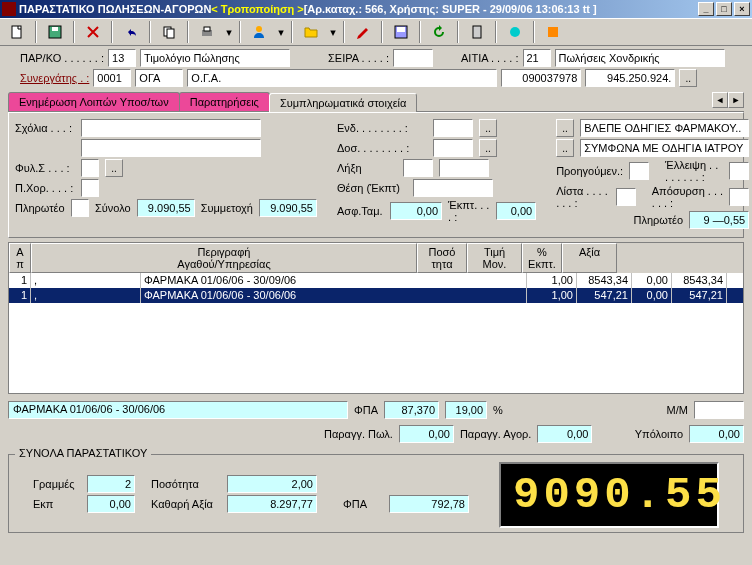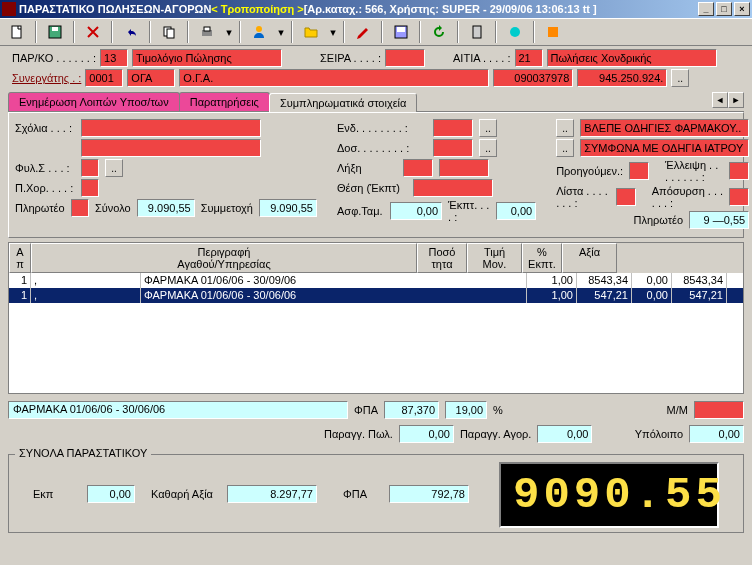--- a/index.html
+++ b/index.html
@@ -5,23 +5,23 @@
 * { box-sizing: border-box; margin: 0; padding: 0; font-family: Tahoma, Arial, sans-serif; font-size: 11px; }
 body { background: #d4d0c8; width: 752px; height: 565px; overflow: hidden; }
 .titlebar { background: linear-gradient(to right, #0a246a, #a6caf0); color: #fff; height: 18px; display: flex; align-items: center; padding: 0 2px; font-weight: bold; }
 .titlebar .icon { width: 14px; height: 14px; background: #800000; margin-right: 3px; }
 .titlebar .t-highlight { color: #ffff00; }
 .titlebar .spacer { flex: 1; }
 .win-btn { width: 16px; height: 14px; background: #d4d0c8; border: 1px solid; border-color: #fff #404040 #404040 #fff; margin-left: 2px; font-family: Marlett, Arial; font-size: 9px; text-align: center; line-height: 12px; cursor: pointer; color: #000; }
 .toolbar { height: 28px; border-top: 1px solid #fff; border-bottom: 1px solid #808080; display: flex; align-items: center; padding: 2px; background: #d4d0c8; }
 .tool-btn { width: 28px; height: 24px; border: 1px solid #d4d0c8; display: flex; align-items: center; justify-content: center; margin: 0 1px; cursor: pointer; }
 .tool-sep { width: 2px; height: 22px; border-left: 1px solid #808080; border-right: 1px solid #fff; margin: 0 3px; }
-.row { display: flex; align-items: center; padding: 1px 12px; gap: 4px; }
+.row { display: flex; align-items: center; padding: 1px 20px; gap: 4px; }
 .label { color: #000; font-size: 11px; white-space: nowrap; }
-.input { background: #ef4444; border: 1px solid; border-color: #808080 #fff #fff #808080; height: 18px; padding: 1px 3px; font-size: 11px; }
+.input { background: #ffffff; border: 1px solid; border-color: #808080 #fff #fff #808080; height: 18px; padding: 1px 3px; font-size: 11px; }
 .num { text-align: right; background: #ccffff; }
 .tabs { display: flex; border-bottom: 1px solid #808080; margin: 4px 8px 0; position: relative; }
 .tab { padding: 3px 10px; border: 1px solid #808080; border-bottom: none; background: #ec4899; margin-right: -1px; cursor: pointer; border-top-left-radius: 3px; border-top-right-radius: 3px; }
 .tab.active { background: #d4d0c8; border-top: 1px solid #fff; border-left: 1px solid #fff; position: relative; top: 1px; }
 .tab-nav { margin-left: auto; display: flex; }
 .tab-nav-btn { width: 16px; height: 16px; border: 1px solid; border-color: #fff #808080 #808080 #fff; background: #d4d0c8; text-align: center; cursor: pointer; font-size: 9px; line-height: 14px; }
 .tab-body { border: 1px solid; border-color: #fff #808080 #808080 #fff; margin: 0 8px; padding: 6px; }
 .field-row { display: flex; align-items: center; margin-bottom: 2px; gap: 6px; }
 .label-dots { font-size: 11px; }
 .btn-small { width: 18px; height: 18px; border: 1px solid; border-color: #fff #808080 #808080 #fff; background: #d4d0c8; cursor: pointer; font-size: 10px; }
@@ -318,20 +318,26 @@
   <span style="flex:1"></span>
   <span class="label">Υπόλοιπο</span>
   <input class="input num" style="width: 55px;" value="0,00">
 </div>
 
 <div class="groupbox">
   <div class="groupbox-title">ΣΥΝΟΛΑ ΠΑΡΑΣΤΑΤΙΚΟΥ</div>
   <div style="display:flex;align-items:center;gap:8px">
     <div>
       <div class="field-row">
+        <span class="label" style="width:48px">Γραμμές</span>
+        <input class="input num" style="width: 48px;" value="2">
+        <span class="label" style="width:70px;margin-left:10px">Ποσότητα</span>
+        <input class="input num" style="width: 90px;" value="2,00">
+      </div>
+      <div class="field-row">
         <span class="label" style="width:48px">Εκπ</span>
         <input class="input num" style="width: 48px;" value="0,00">
         <span class="label" style="width:70px;margin-left:10px">Καθαρή Αξία</span>
         <input class="input num" style="width: 90px;" value="8.297,77">
         <span class="label" style="width:40px;margin-left:20px">ΦΠΑ</span>
         <input class="input num" style="width: 80px;" value="792,78">
       </div>
     </div>
     <div style="flex:1"></div>
     <div class="display" style="width:220px">9090.55</div>

